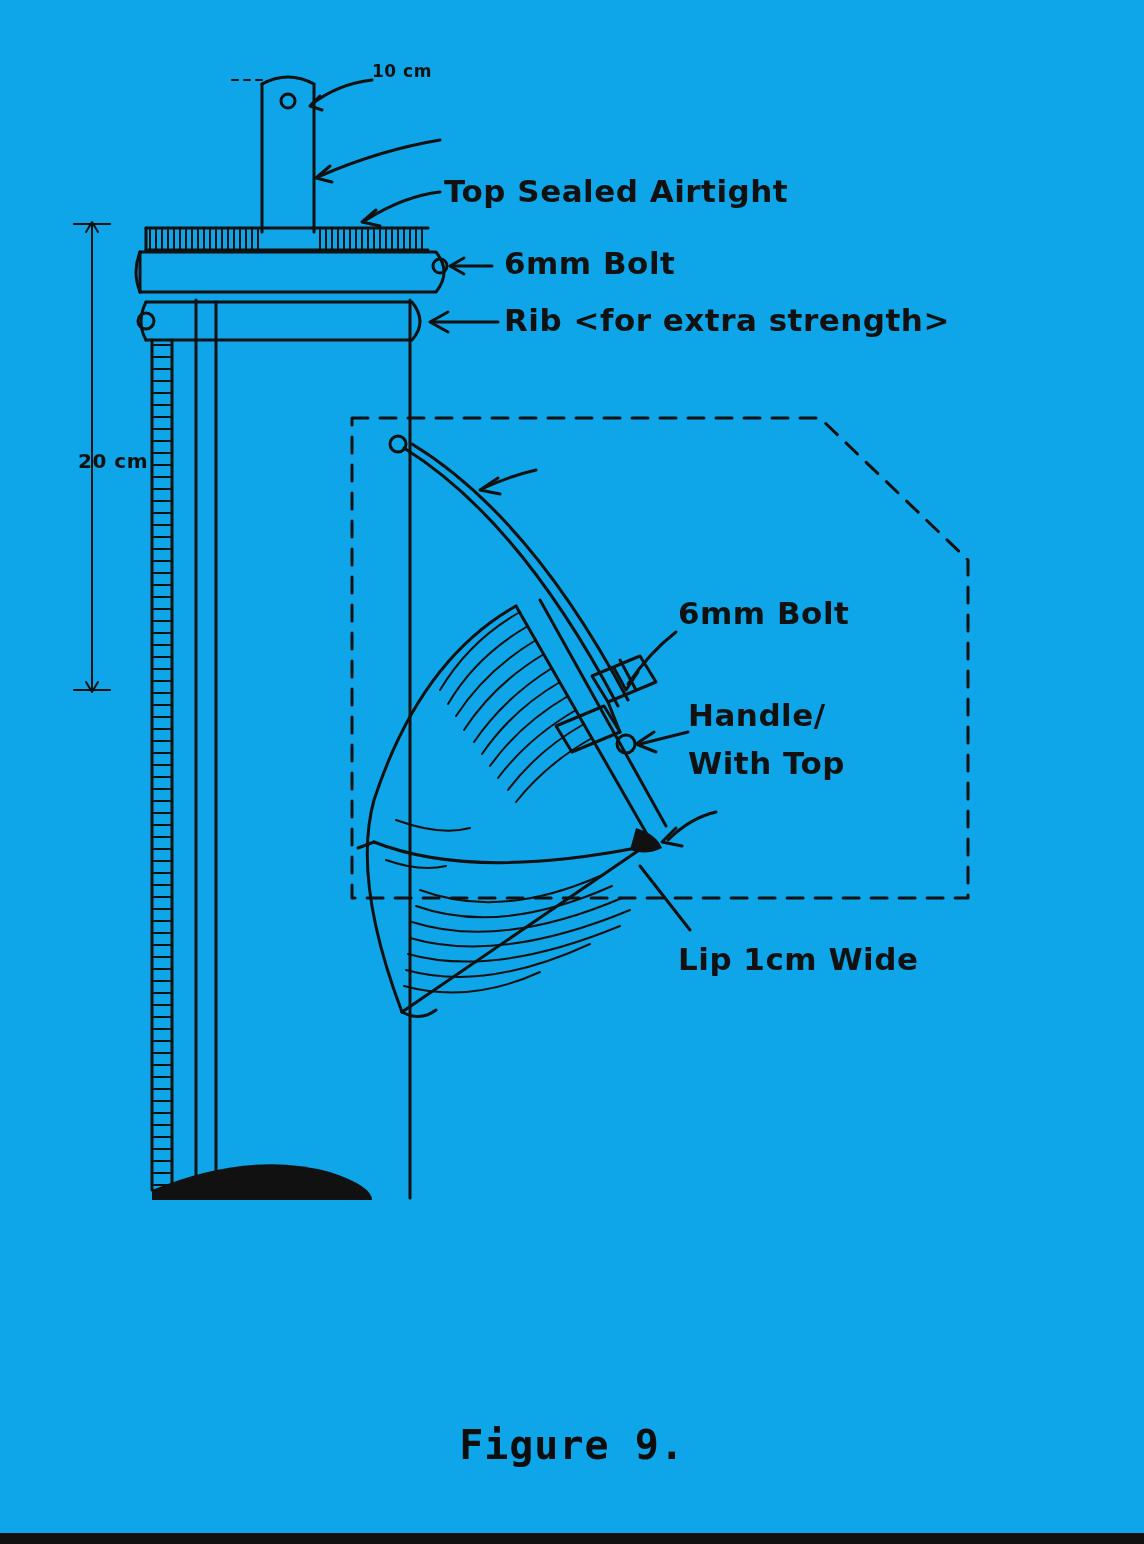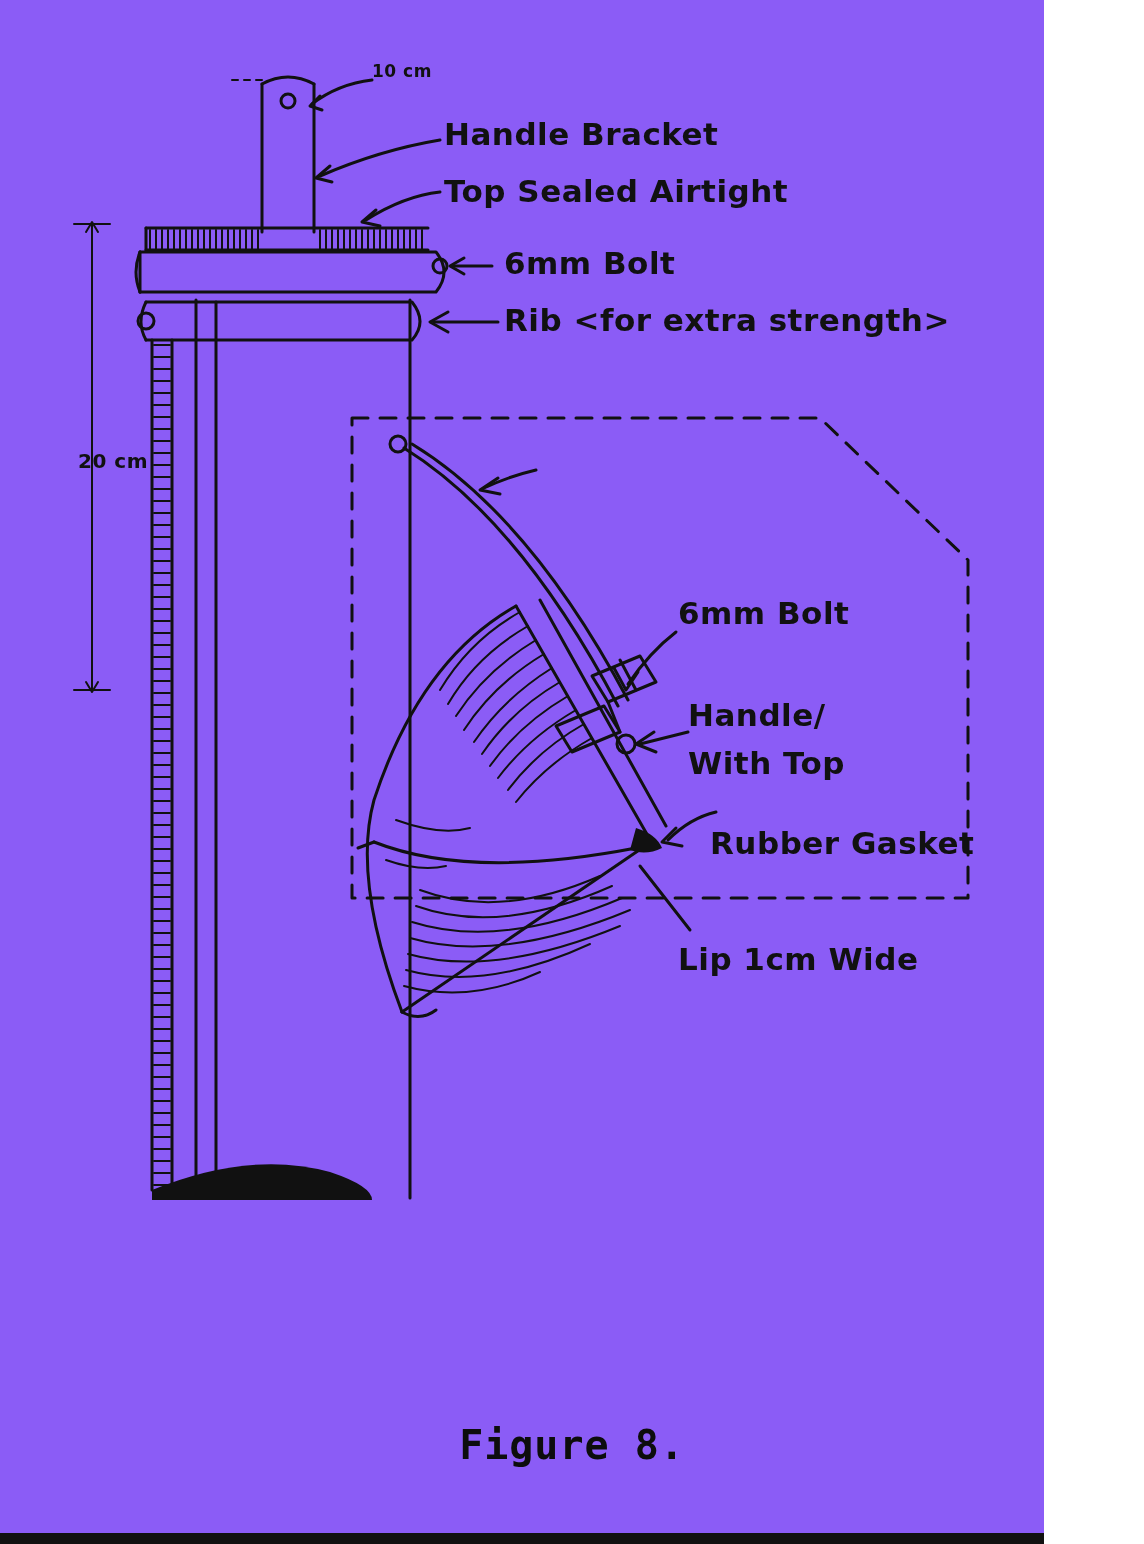--- a/index.html
+++ b/index.html
@@ -2,23 +2,23 @@
 <html><head>
 <meta charset="utf-8">
 <style>
   html, body {
     margin: 0;
     padding: 0;
     background: #ffffff;
   }
   #page {
     position: relative;
-    width: 1044px;
+    width: 1144px;
     height: 1544px;
-    background: #8b5cf6;
+    background: #0ea5e9;
     overflow: hidden;
     font-family: "Liberation Sans", sans-serif;
   }
   #figure-canvas {
     position: absolute;
     left: 0;
     top: 0;
     width: 1144px;
     height: 1544px;
   }
@@ -306,34 +306,32 @@
         <path d="M690 930 L640 866"></path>
       </g>
 
     </g>
   </svg>
 
   <div class="annotation ann-small" style="left:372px; top:62px;">10 cm</div>
 
   <div class="annotation ann-dim" style="left:78px; top:450px;">20 cm</div>
 
-  <div class="annotation ann-big" style="left:444px; top:117px;">Handle Bracket</div>
 
   <div class="annotation ann-big" style="left:444px; top:174px;">Top Sealed Airtight</div>
 
   <div class="annotation ann-big" style="left:504px; top:246px;">6mm Bolt</div>
 
   <div class="annotation ann-big" style="left:504px; top:303px;">Rib &lt;for extra strength&gt;</div>
 
 
   <div class="annotation ann-big" style="left:678px; top:596px;">6mm Bolt</div>
 
   <div class="annotation ann-big" style="left:688px; top:698px;">Handle/</div>
   <div class="annotation ann-big" style="left:688px; top:746px;">With Top</div>
 
-  <div class="annotation ann-big" style="left:710px; top:826px;">Rubber Gasket</div>
 
   <div class="annotation ann-big" style="left:678px; top:942px;">Lip 1cm Wide</div>
 
-  <div class="caption" style="top:1420px;">Figure 8.</div>
+  <div class="caption" style="top:1420px;">Figure 9.</div>
 
   <div class="footer-bar"></div>
 </div>
 
 </body></html>

